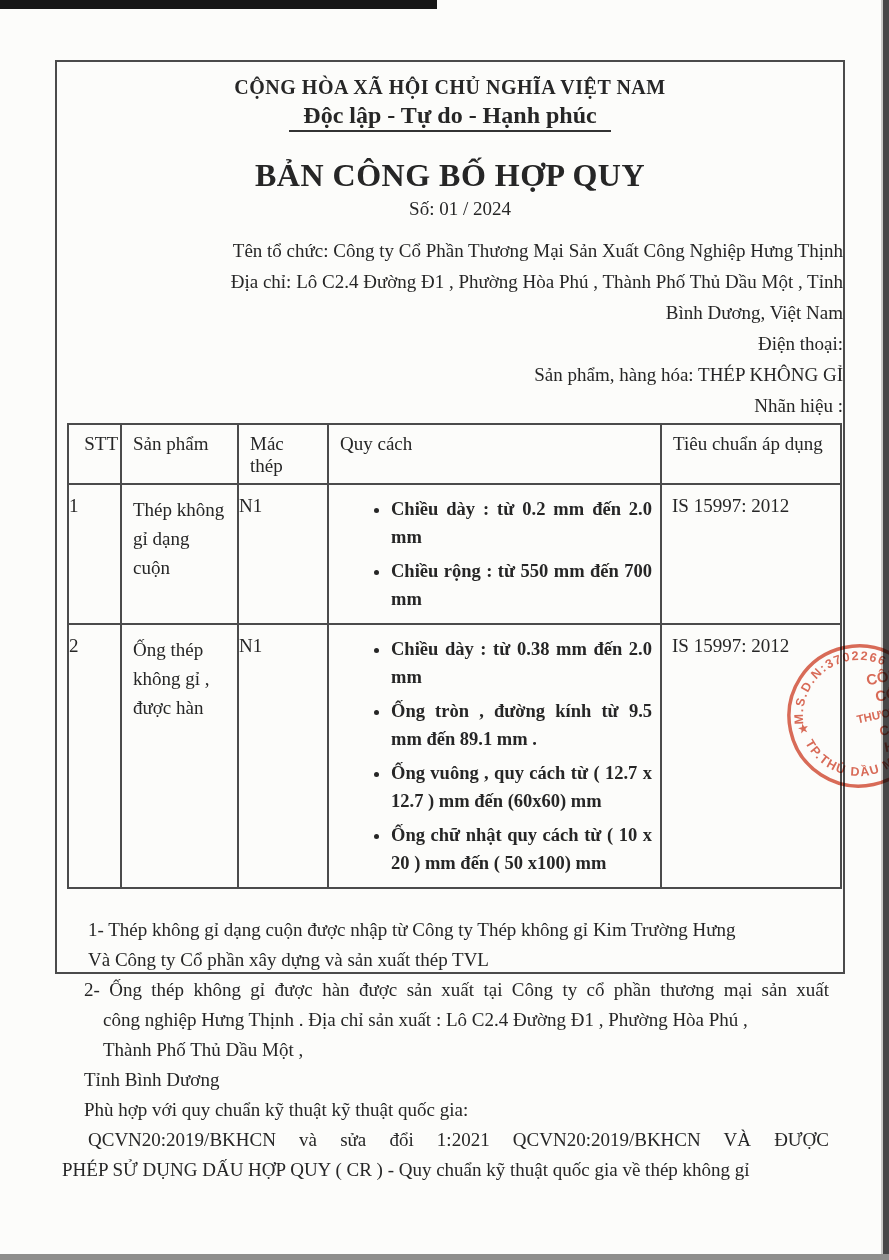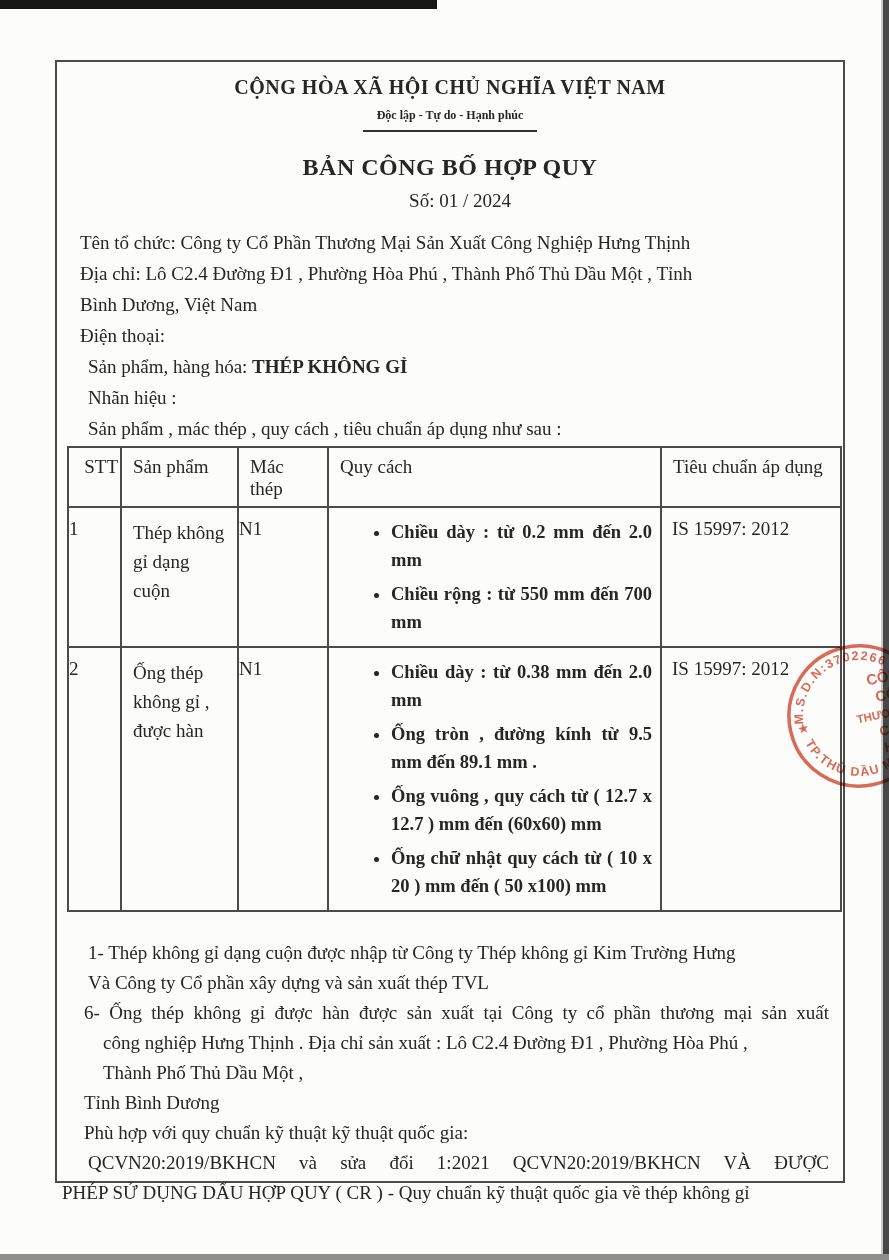--- a/index.html
+++ b/index.html
@@ -12,37 +12,37 @@
     color:#262626;
   }
   
   .bar-top    { position:absolute; left:0; top:0; width:437px; height:9px; background:#171717; }
   .bar-right  { position:absolute; right:0; top:0; width:8px; height:1260px; background:#474747; border-left:2px solid #c9c9c6; }
   .bar-bottom { position:absolute; left:0; bottom:0; width:889px; height:6px; background:#8e8e8c; }
 
   
   .frame {
     position:absolute; left:55px; top:60px;
-    width:790px; height:1123px;
+    width:790px; height:914px;
     border:2px solid #4b4b4b;
     padding:12px 0 0 0;
   }
 
   .center { text-align:center; }
   .nat-title   { font-weight:bold; font-size:20px; line-height:26px; letter-spacing:.5px; }
   .motto-wrap  { text-align:center; margin-top:3px; }
-  .motto       { display:inline-block; font-weight:bold; font-size:12px; line-height:24px;
+  .motto       { display:inline-block; font-weight:bold; font-size:24px; line-height:24px;
                  border-bottom:2px solid #333; padding:0 14px 3px 14px; }
-  .doc-title   { font-weight:bold; font-size:24px; line-height:30px; margin-top:20px; letter-spacing:.5px; }
+  .doc-title   { font-weight:bold; font-size:32px; line-height:30px; margin-top:28px; letter-spacing:.5px; }
   .doc-number  { font-size:19px; line-height:24px; margin-top:7px;padding-left:20px; }
 
-  .info { margin-top:14px; font-size:19px; line-height:31px; }
+  .info { margin-top:14px; font-size:19px; line-height:31px;text-align:right; }
   .ln   { padding-left:23px; }
   .ln2  { padding-left:31px; }
-  .bold { font-weight:bold; }
+  .bold { font-weight:normal; }
 
   table.spec {
     border-collapse:collapse;
     margin:2px 0 0 10px;
     width:773px;
     table-layout:fixed;
     font-size:19px;
   }
   table.spec th, table.spec td {
     border:2px solid #4b4b4b;
@@ -97,21 +97,20 @@
   <div class="center doc-title">BẢN CÔNG BỐ HỢP QUY</div>
   <div class="center doc-number">Số: 01 / 2024</div>
 
   <div class="info">
     <div class="ln">Tên tổ chức: Công ty Cổ Phần Thương Mại Sản Xuất Công Nghiệp Hưng Thịnh</div>
     <div class="ln">Địa chỉ: Lô C2.4 Đường Đ1 , Phường Hòa Phú , Thành Phố Thủ Dầu Một , Tỉnh</div>
     <div class="ln">Bình Dương, Việt Nam</div>
     <div class="ln">Điện thoại:</div>
     <div class="ln2"><span>Sản phẩm, hàng hóa: </span><span class="bold">THÉP KHÔNG GỈ</span></div>
     <div class="ln2">Nhãn hiệu :</div>
-    <div class="ln2">Sản phẩm , mác thép , quy cách , tiêu chuẩn áp dụng như sau :</div>
   </div>
 
   <table class="spec">
     <colgroup>
         <col class="c1">
         <col class="c2">
         <col class="c3">
         <col class="c4">
         <col class="c5">
       </colgroup>
@@ -148,21 +147,21 @@
         </ul>
       </td>
       <td class="std">IS 15997: 2012</td>
     </tr>
   </tbody>
     </table>
 
   <div class="notes">
     <div class="n-i1">1-  Thép không gỉ dạng cuộn được nhập từ Công ty Thép không gỉ Kim Trường Hưng</div>
     <div class="n-i1">Và Công ty Cổ phần xây dựng và sản xuất thép TVL</div>
-    <div class="n-i0 spread">6-  Ống thép không gỉ được hàn được sản xuất tại Công ty cổ phần thương mại sản xuất</div>
+    <div class="n-i0 spread">2-  Ống thép không gỉ được hàn được sản xuất tại Công ty cổ phần thương mại sản xuất</div>
     <div class="n-i2">công nghiệp Hưng Thịnh . Địa chỉ sản xuất : Lô C2.4 Đường Đ1 , Phường Hòa Phú ,</div>
     <div class="n-i2">Thành Phố Thủ Dầu Một ,</div>
     <div class="n-i0">Tỉnh Bình Dương</div>
     <div class="n-i0">Phù hợp với quy chuẩn kỹ thuật kỹ thuật quốc gia:</div>
     <div class="n-i1 spread">QCVN20:2019/BKHCN và sửa đổi 1:2021 QCVN20:2019/BKHCN VÀ ĐƯỢC</div>
     <div class="n-full">PHÉP SỬ DỤNG DẤU HỢP QUY ( CR ) -  Quy chuẩn kỹ thuật quốc gia về thép không gỉ</div>
   </div>
 
 </div>
 

